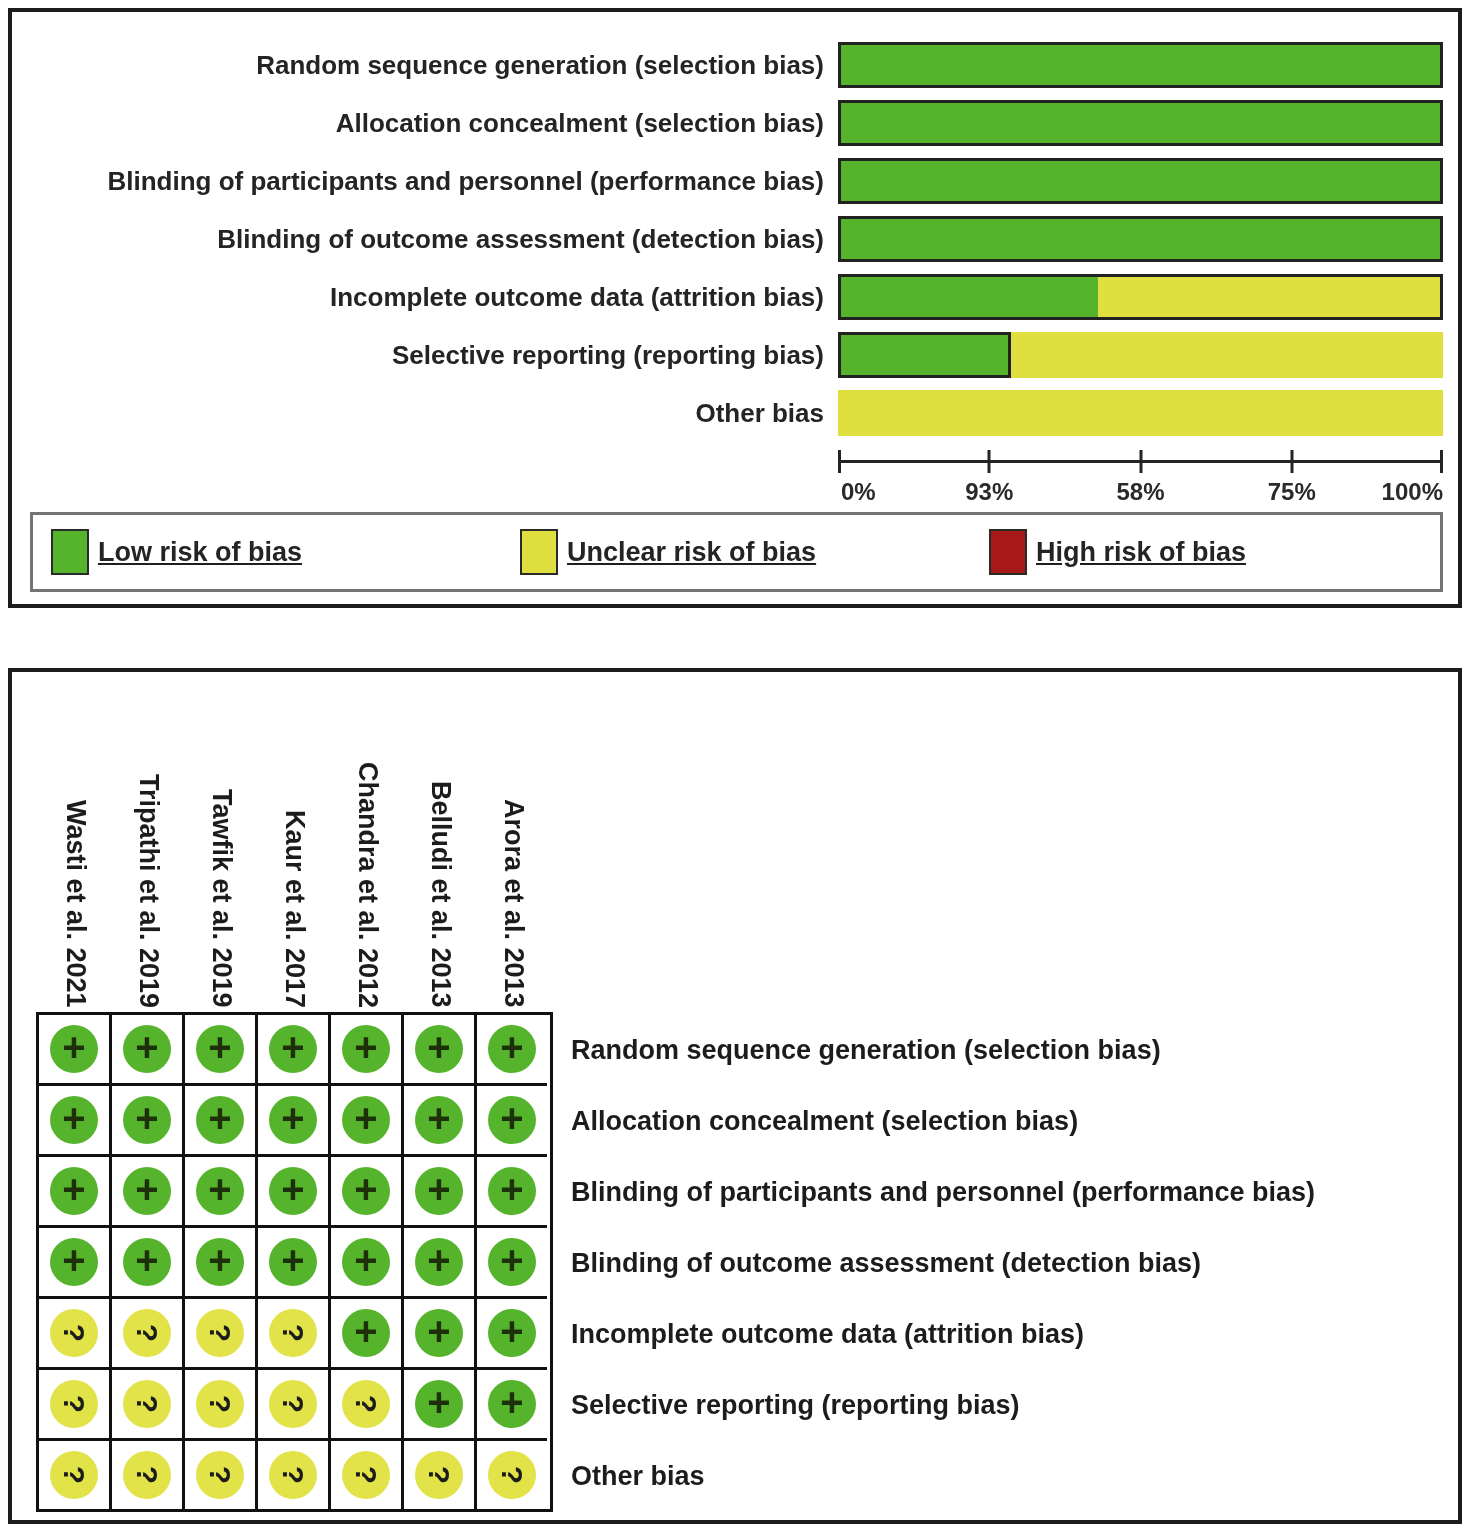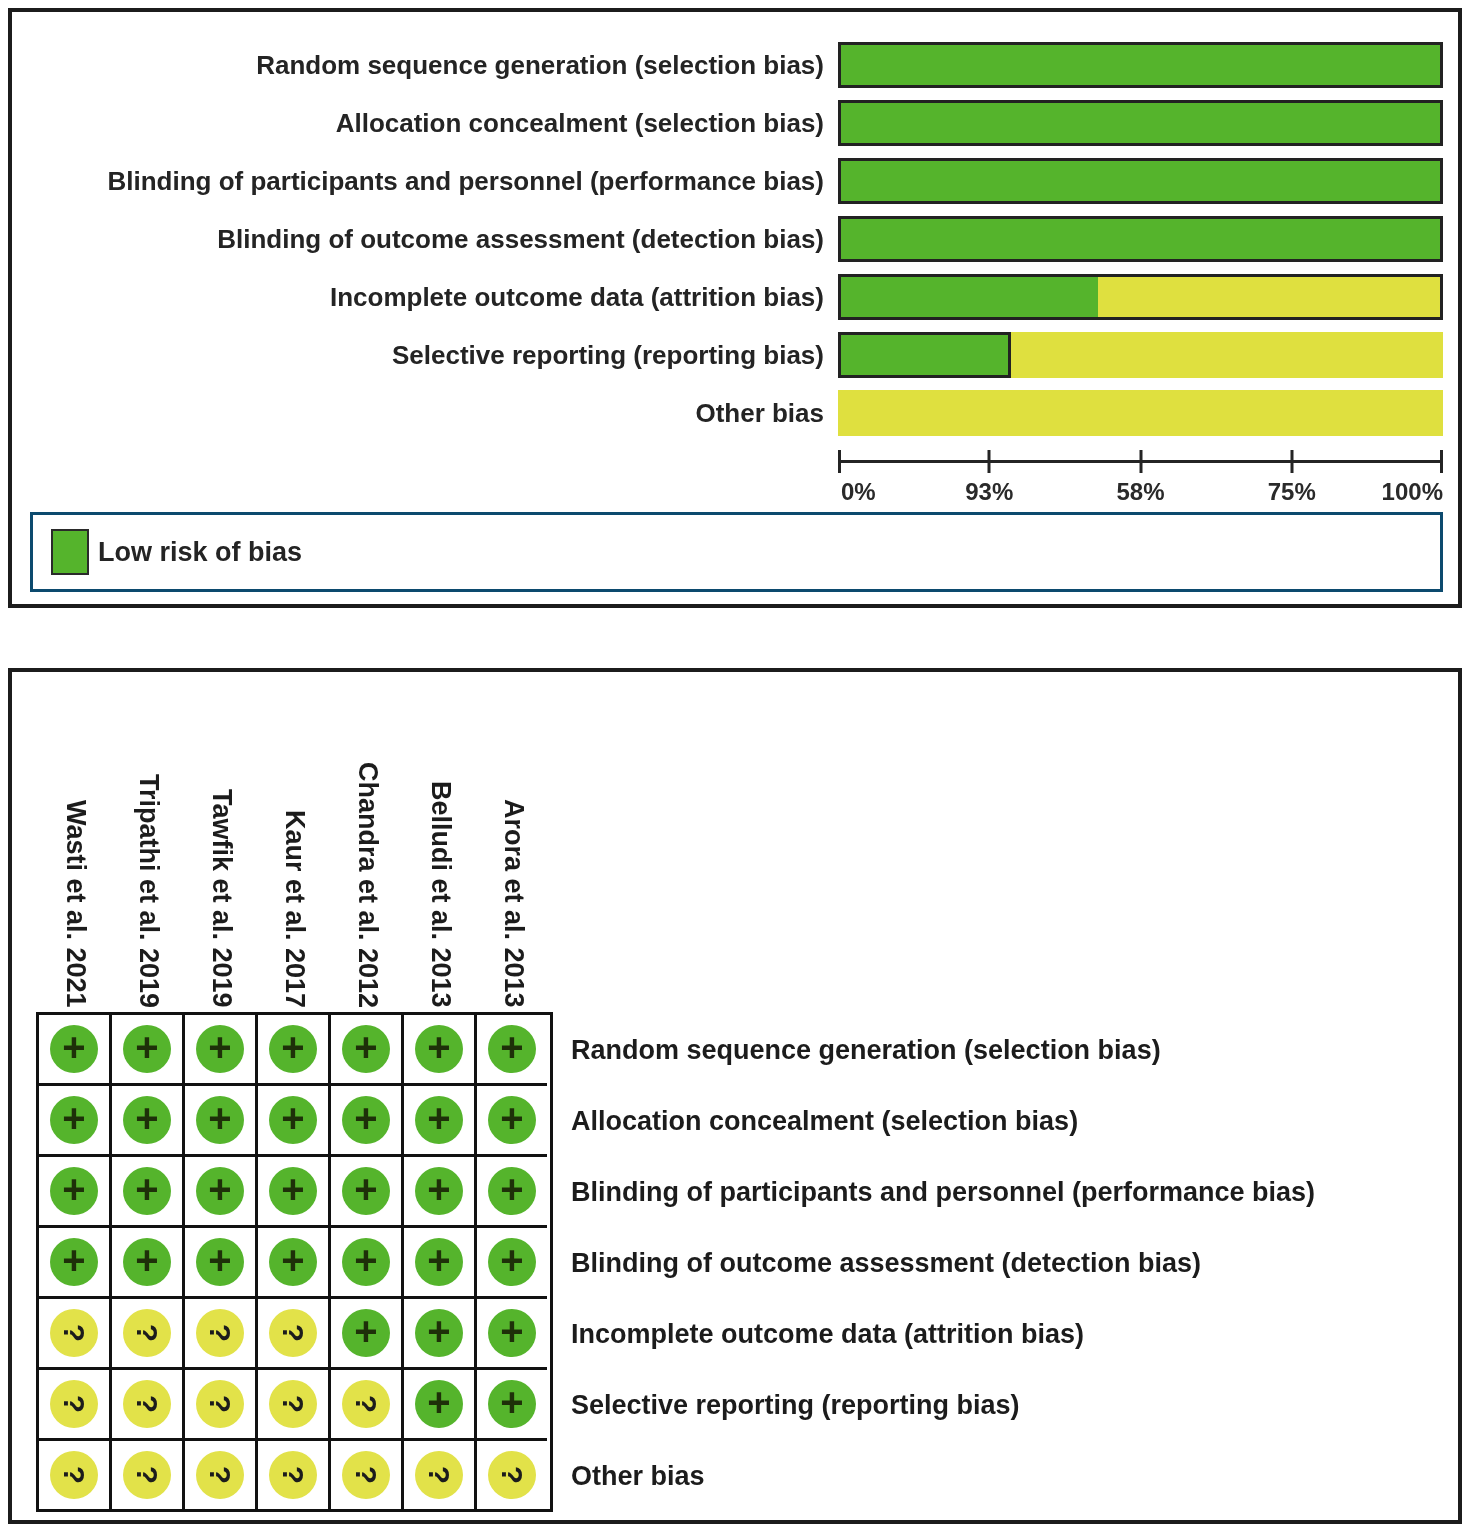--- a/index.html
+++ b/index.html
@@ -40,21 +40,21 @@
   .tick-label {
     position:absolute; top:28px; font-size:24px; font-weight:bold;
     transform:translateX(-50%); white-space:nowrap; color:#2a2a2a;
   }
   .tick-label.first { transform:none; }
   .tick-label.last  { transform:translateX(-100%); }
 
   
   .legend {
     position:absolute; left:18px; right:15px; top:500px; height:80px;
-    border:3px solid #0c4a6e; display:flex; align-items:center;
+    border:3px solid #737373; display:flex; align-items:center;text-decoration:underline;
   }
   .legend-item { flex:1; display:flex; align-items:center; padding-left:18px; }
   .swatch { width:38px; height:46px; border:2px solid #2a2a2a; }
   .legend-label { margin-left:9px; font-size:27px; font-weight:bold; color:#242424; white-space:nowrap; }
 
   
   .p2-inner { padding:18px 0 0 24px; }
   .header-row { display:flex; margin-left:3px; height:322px; }
   .hcell { width:73px; position:relative; }
   .hcell span {
@@ -166,20 +166,28 @@
     <div class="tick-label" style="left:50%">58%</div>
     <div class="tick-label" style="left:75%">75%</div>
     <div class="tick-label last" style="left:100%">100%</div>
   </div>
 
   <div class="legend">
     <div class="legend-item">
       <div class="swatch" style="background: rgb(85, 180, 44);"></div>
       <div class="legend-label">Low risk of bias</div>
     </div>
+    <div class="legend-item">
+      <div class="swatch" style="background: rgb(223, 224, 63);"></div>
+      <div class="legend-label">Unclear risk of bias</div>
+    </div>
+    <div class="legend-item">
+      <div class="swatch" style="background: rgb(168, 26, 26);"></div>
+      <div class="legend-label">High risk of bias</div>
+    </div>
   </div>
 
 </div>
 
 <div class="panel panel-summary">
   <div class="p2-inner">
 
     <div class="header-row">
       <div class="hcell">
           <span>Wasti et al. 2021</span>

